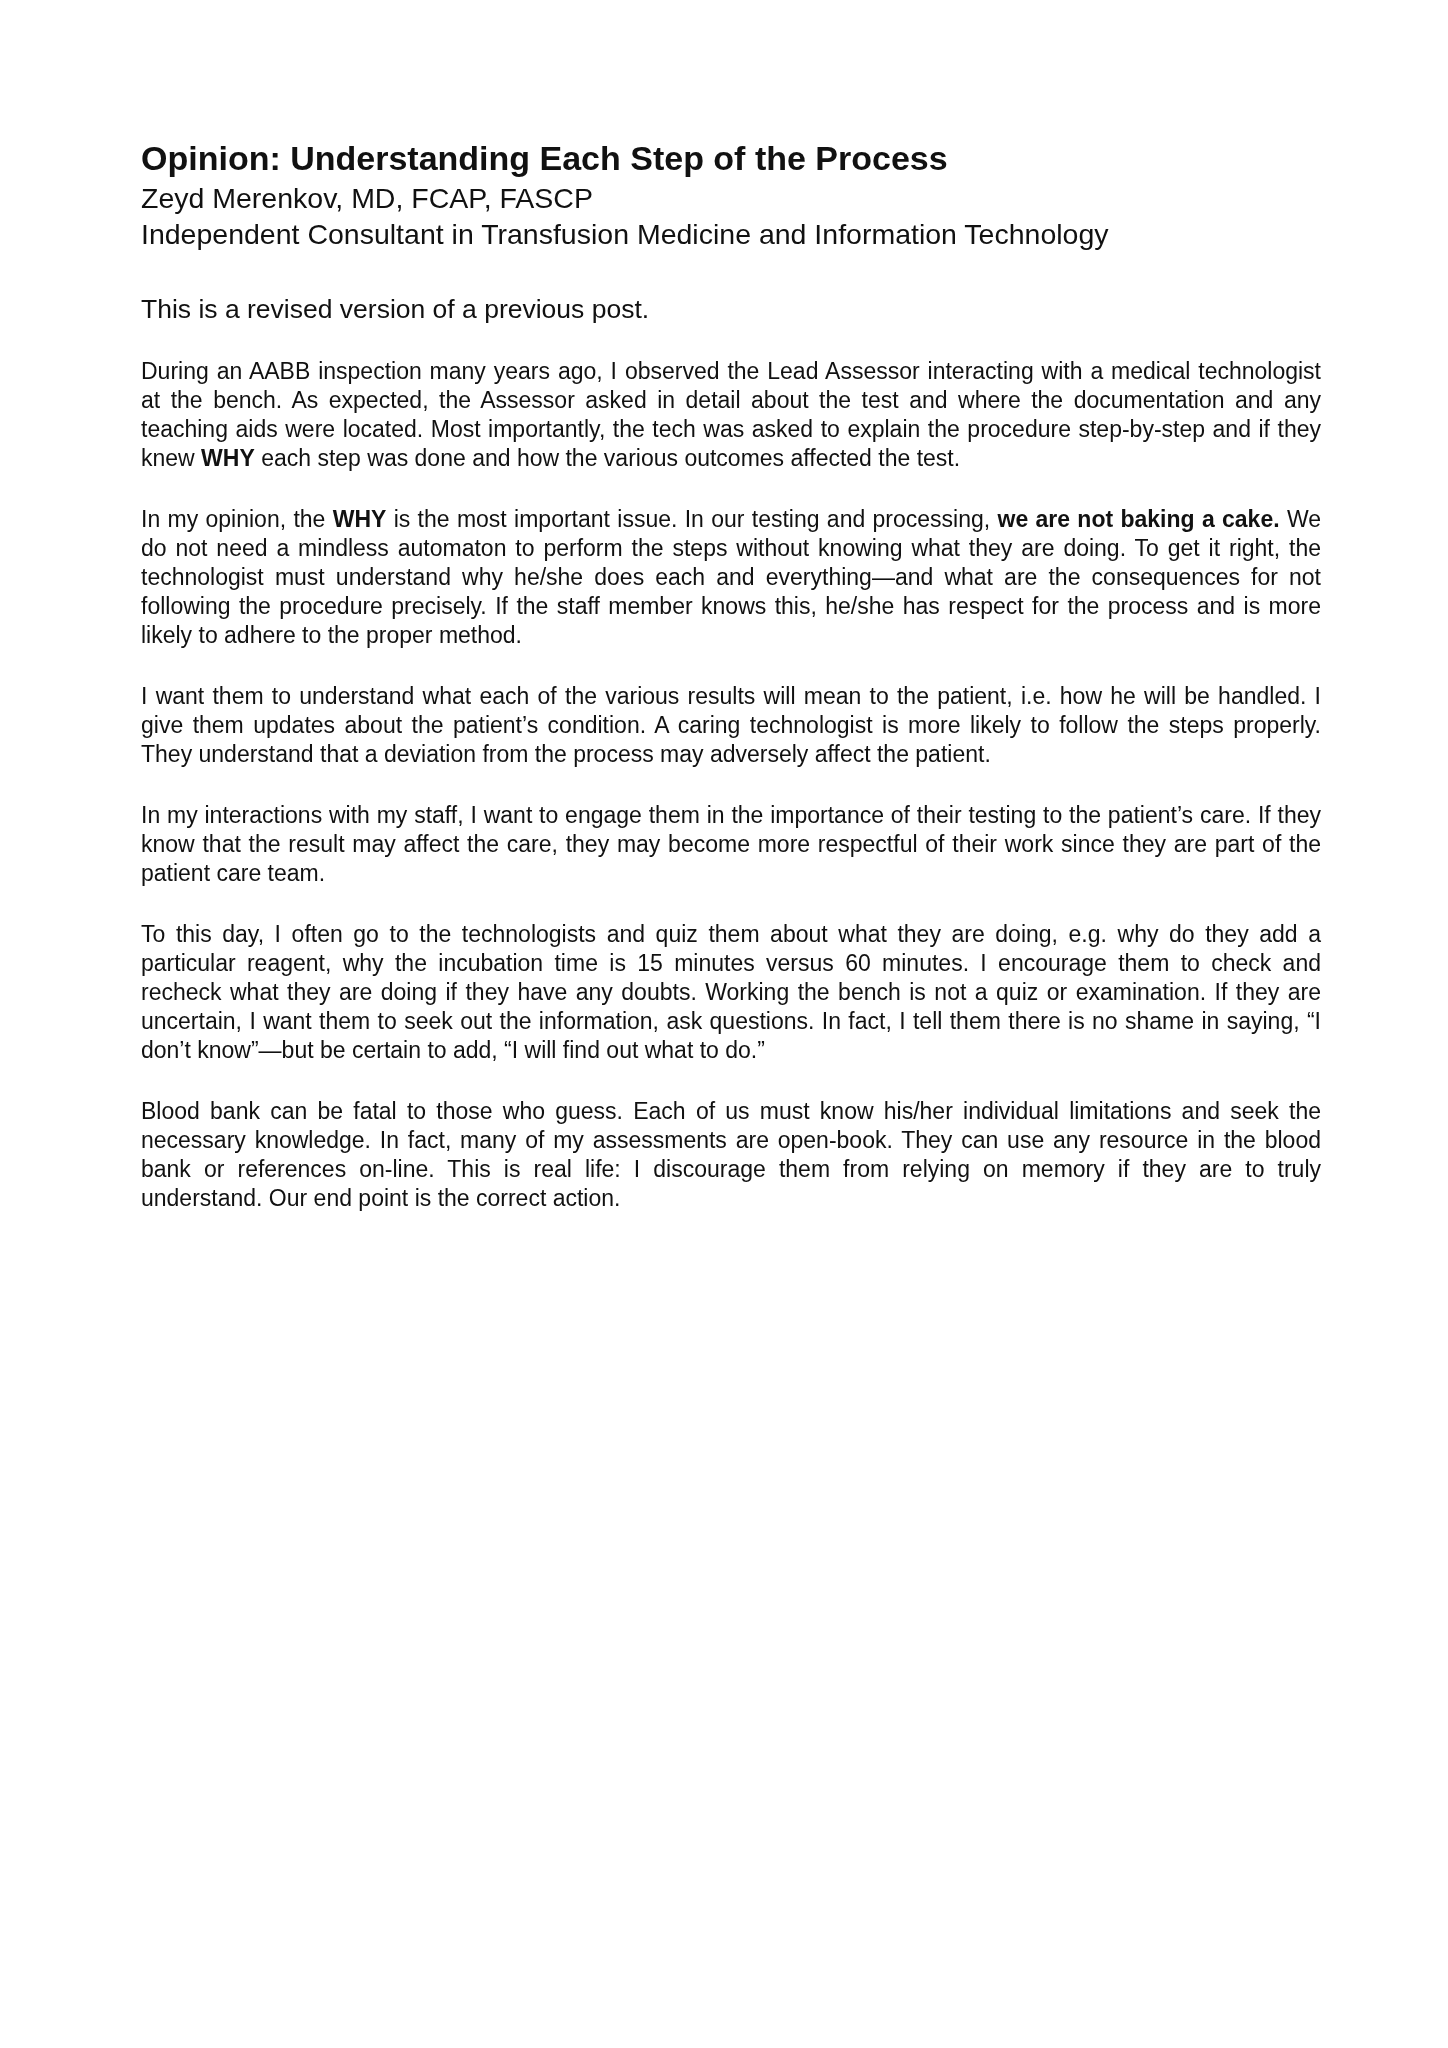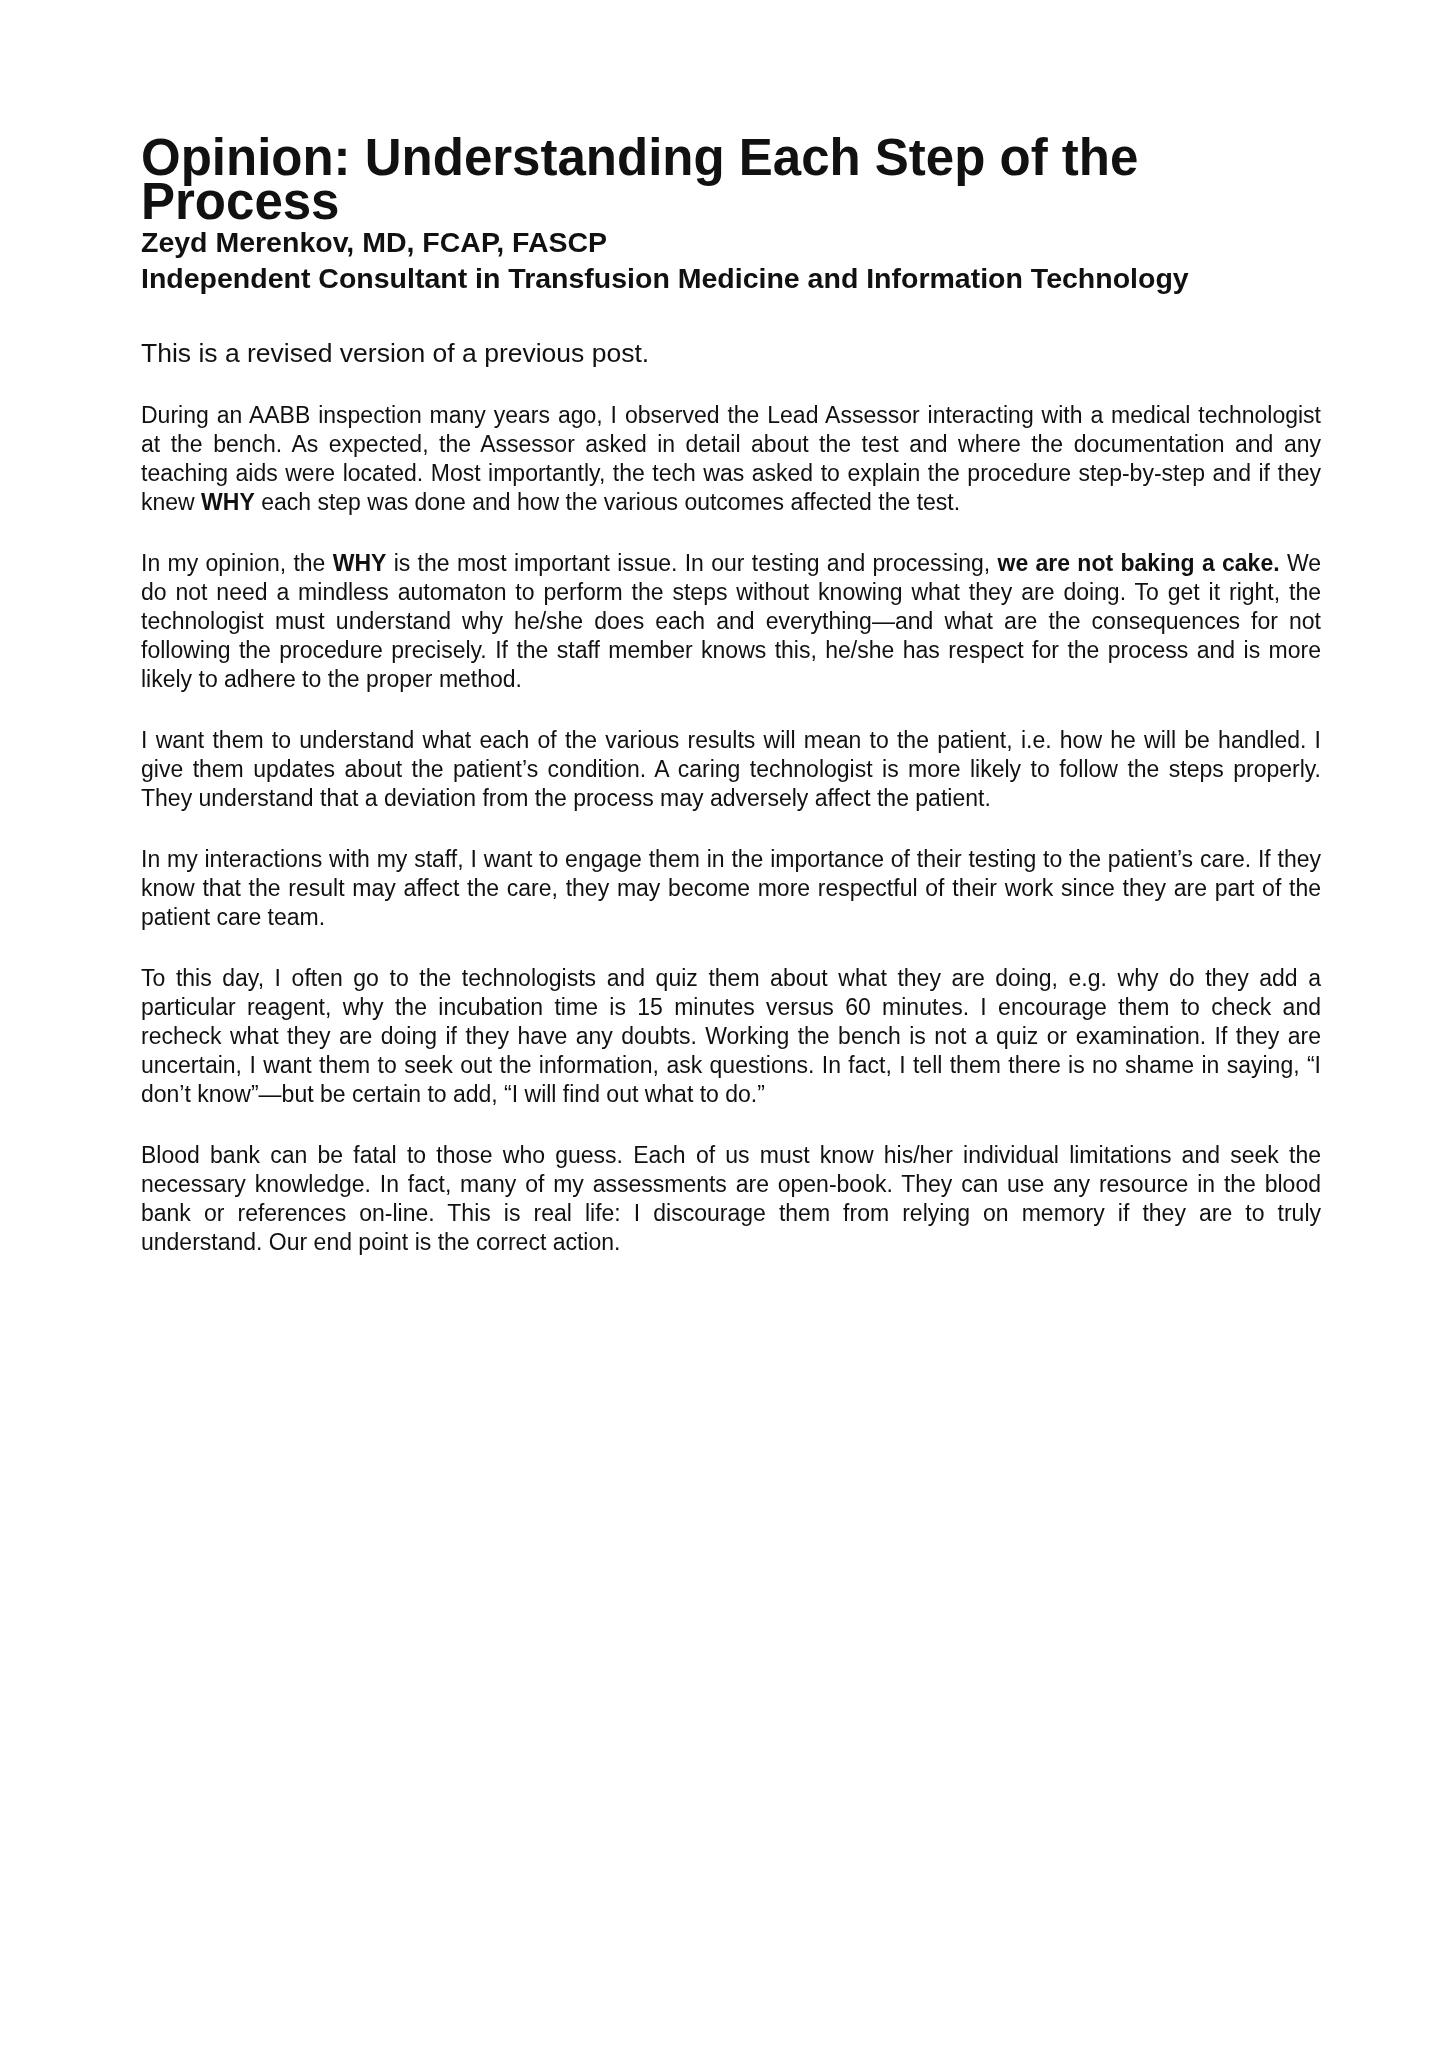--- a/index.html
+++ b/index.html
@@ -1,19 +1,19 @@
 <!DOCTYPE html>
 <html><head>
 <meta charset="utf-8">
 <style>
   html, body { margin: 0; padding: 0; background: #ffffff; }
   body { width: 1448px; height: 2048px; position: relative; overflow: hidden; color: #111111; }
   .page { position: absolute; left: 141px; top: 136px; width: 1180px; font-family: "Liberation Sans", sans-serif; }
-  .title { font-weight: bold; font-size: 51px; line-height: 44px; margin: 0; }
-  .author, .affil { font-weight: bold; font-size: 28.5px; line-height: 36px; margin: 0; }
+  .title { font-weight: bold; font-size: 34px; line-height: 44px; margin: 0; }
+  .author, .affil { font-weight: normal; font-size: 28.5px; line-height: 36px; margin: 0; }
   .note { font-weight: normal; font-size: 26.5px; line-height: 34px; margin: 40px 0 0 0; }
   .para { font-size: 23px; line-height: 29px; margin: 32px 0 0 0; text-align: justify; }
   .para b { font-weight: bold; }
 </style>
 </head>
 <body>
 
 <div class="page">
   <h1 class="title">Opinion:  Understanding Each Step of the Process</h1>
   <p class="author">Zeyd Merenkov, MD, FCAP, FASCP</p>

